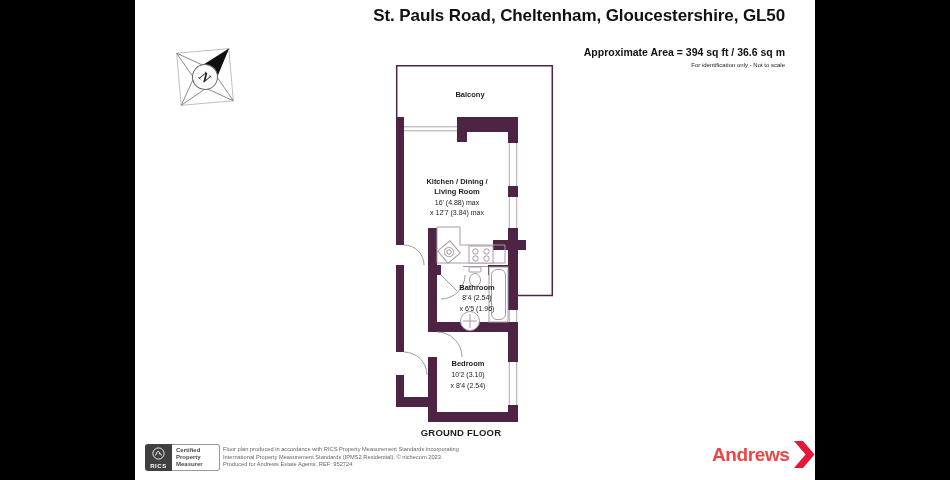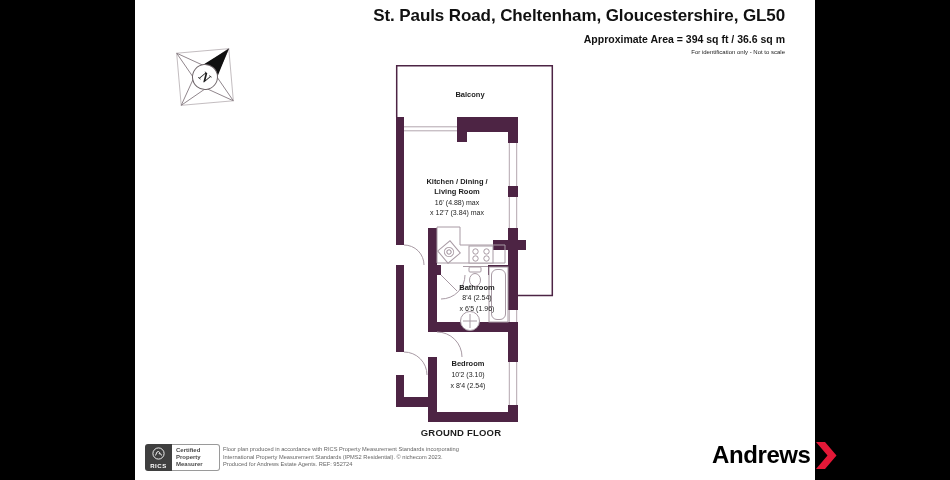--- a/index.html
+++ b/index.html
@@ -6,40 +6,40 @@
   #stage{position:relative;width:950px;height:480px;background:#000;overflow:hidden;
          font-family:"Liberation Sans",sans-serif;padding-left:44px;}
   .letterbox{position:absolute;top:0;height:480px;background:#000;}
   #bar-left{left:0;width:135px;}
   #bar-right{left:815px;width:135px;}
   .content{position:absolute;left:135px;top:0;width:680px;height:480px;background:#fff;}
 
   
   .title-block{position:absolute;top:6px;right:30px;text-align:right;color:#111;}
   .title-block .title{font-size:17px;font-weight:bold;letter-spacing:-0.1px;line-height:20px;}
-  .title-block .area{font-size:10.5px;font-weight:bold;margin-top:7px;}
+  .title-block .area{font-size:10.5px;font-weight:bold;margin-top:20px;}
   .title-block .note{font-size:6px;margin-top:4px;color:#222;}
 
   
   svg text{font-family:"Liberation Sans",sans-serif;fill:#1d1d1d;}
   .room-name{font-weight:bold;font-size:7.5px;}
   .room-dim{font-size:7px;}
   .floor-label{font-weight:bold;font-size:9.5px;letter-spacing:0.2px;}
   .balcony-label{font-weight:bold;font-size:7.5px;}
 
   
   .rics-badge{position:absolute;left:10px;top:444px;height:27px;display:flex;}
   .rics-left{width:27px;height:27px;background:#3f3f3f;border-radius:3px 0 0 3px;position:relative;}
   .rics-right{width:48px;height:27px;border:1px solid #9a9a9a;border-left:none;box-sizing:border-box;
               border-radius:0 3px 3px 0;display:flex;flex-direction:column;justify-content:center;
               padding-left:4px;background:#fff;}
   .rics-right span{font-size:6px;font-weight:bold;color:#4a4a4a;line-height:7.2px;}
   .disclaimer{position:absolute;left:88px;top:446px;color:#666;font-size:5.7px;line-height:7.6px;}
   .brand{position:absolute;left:577px;top:441px;display:flex;align-items:center;}
-  .brand .brand-name{font-size:24px;font-weight:bold;letter-spacing:-0.4px;color:#000000;}
+  .brand .brand-name{font-size:19px;font-weight:bold;letter-spacing:-0.4px;color:#ef4444;}
   .brand .chev{margin-left:5px;display:block;}
 </style>
 </head>
 <body>
 
 <div id="stage">
   <div class="letterbox" id="bar-left"></div>
   <div class="letterbox" id="bar-right"></div>
 
   <div class="content">

